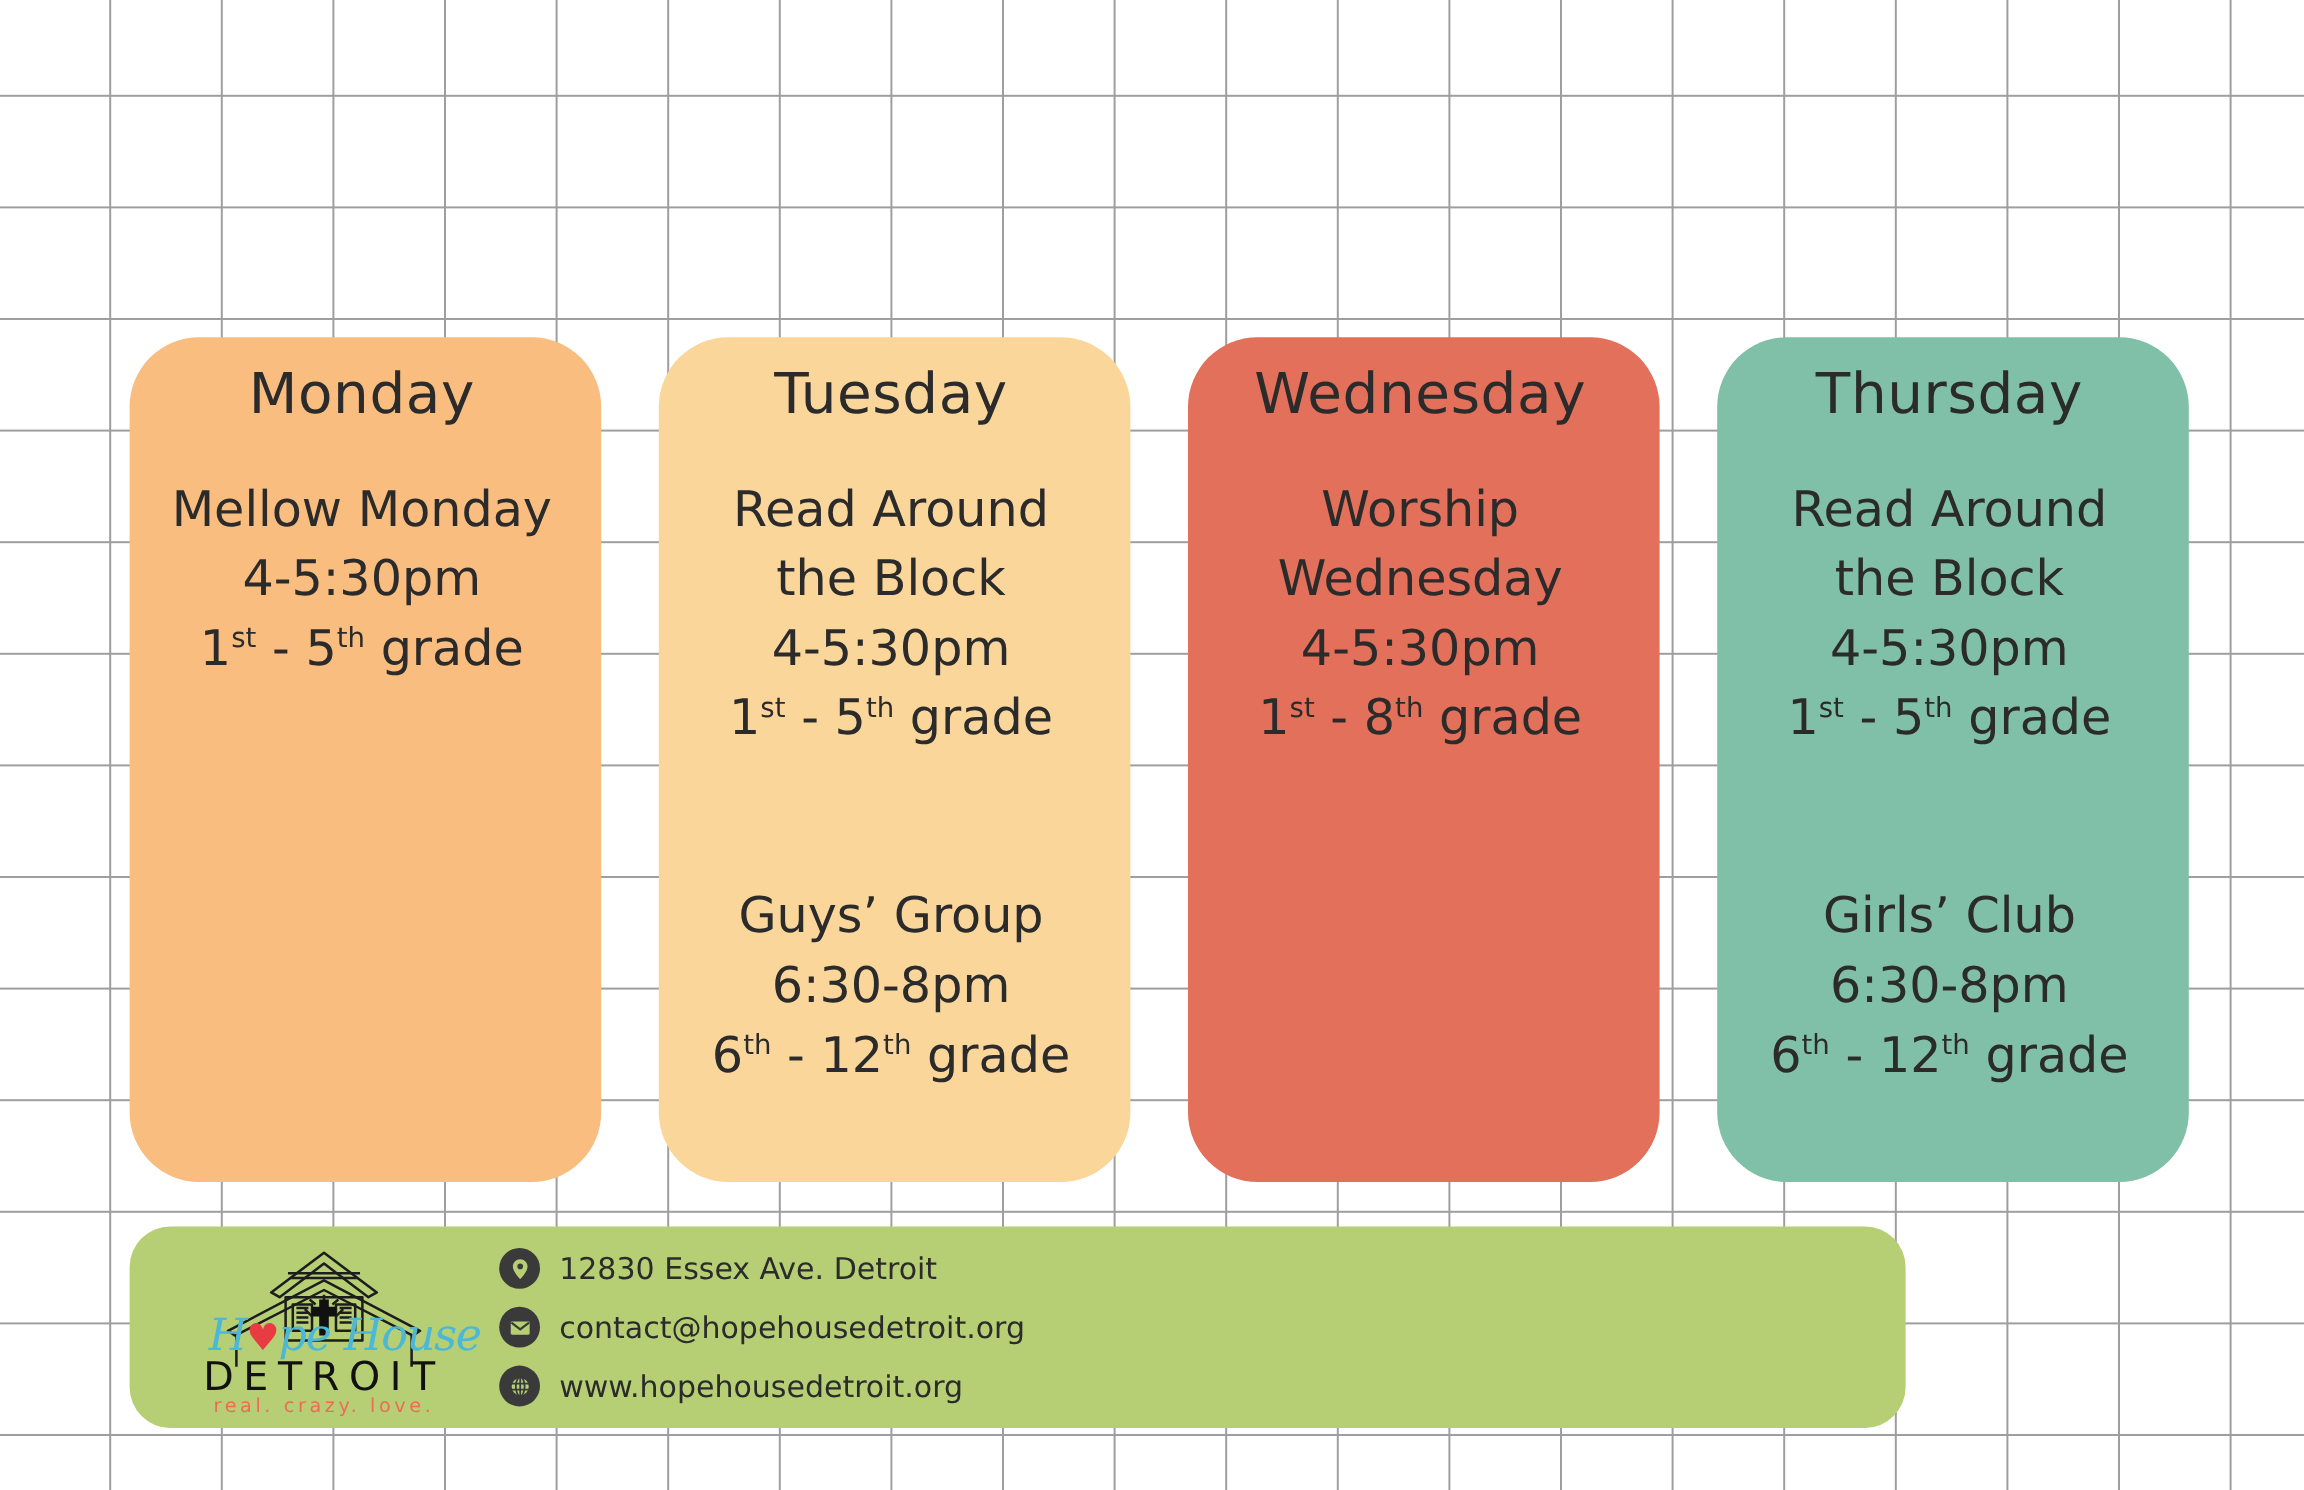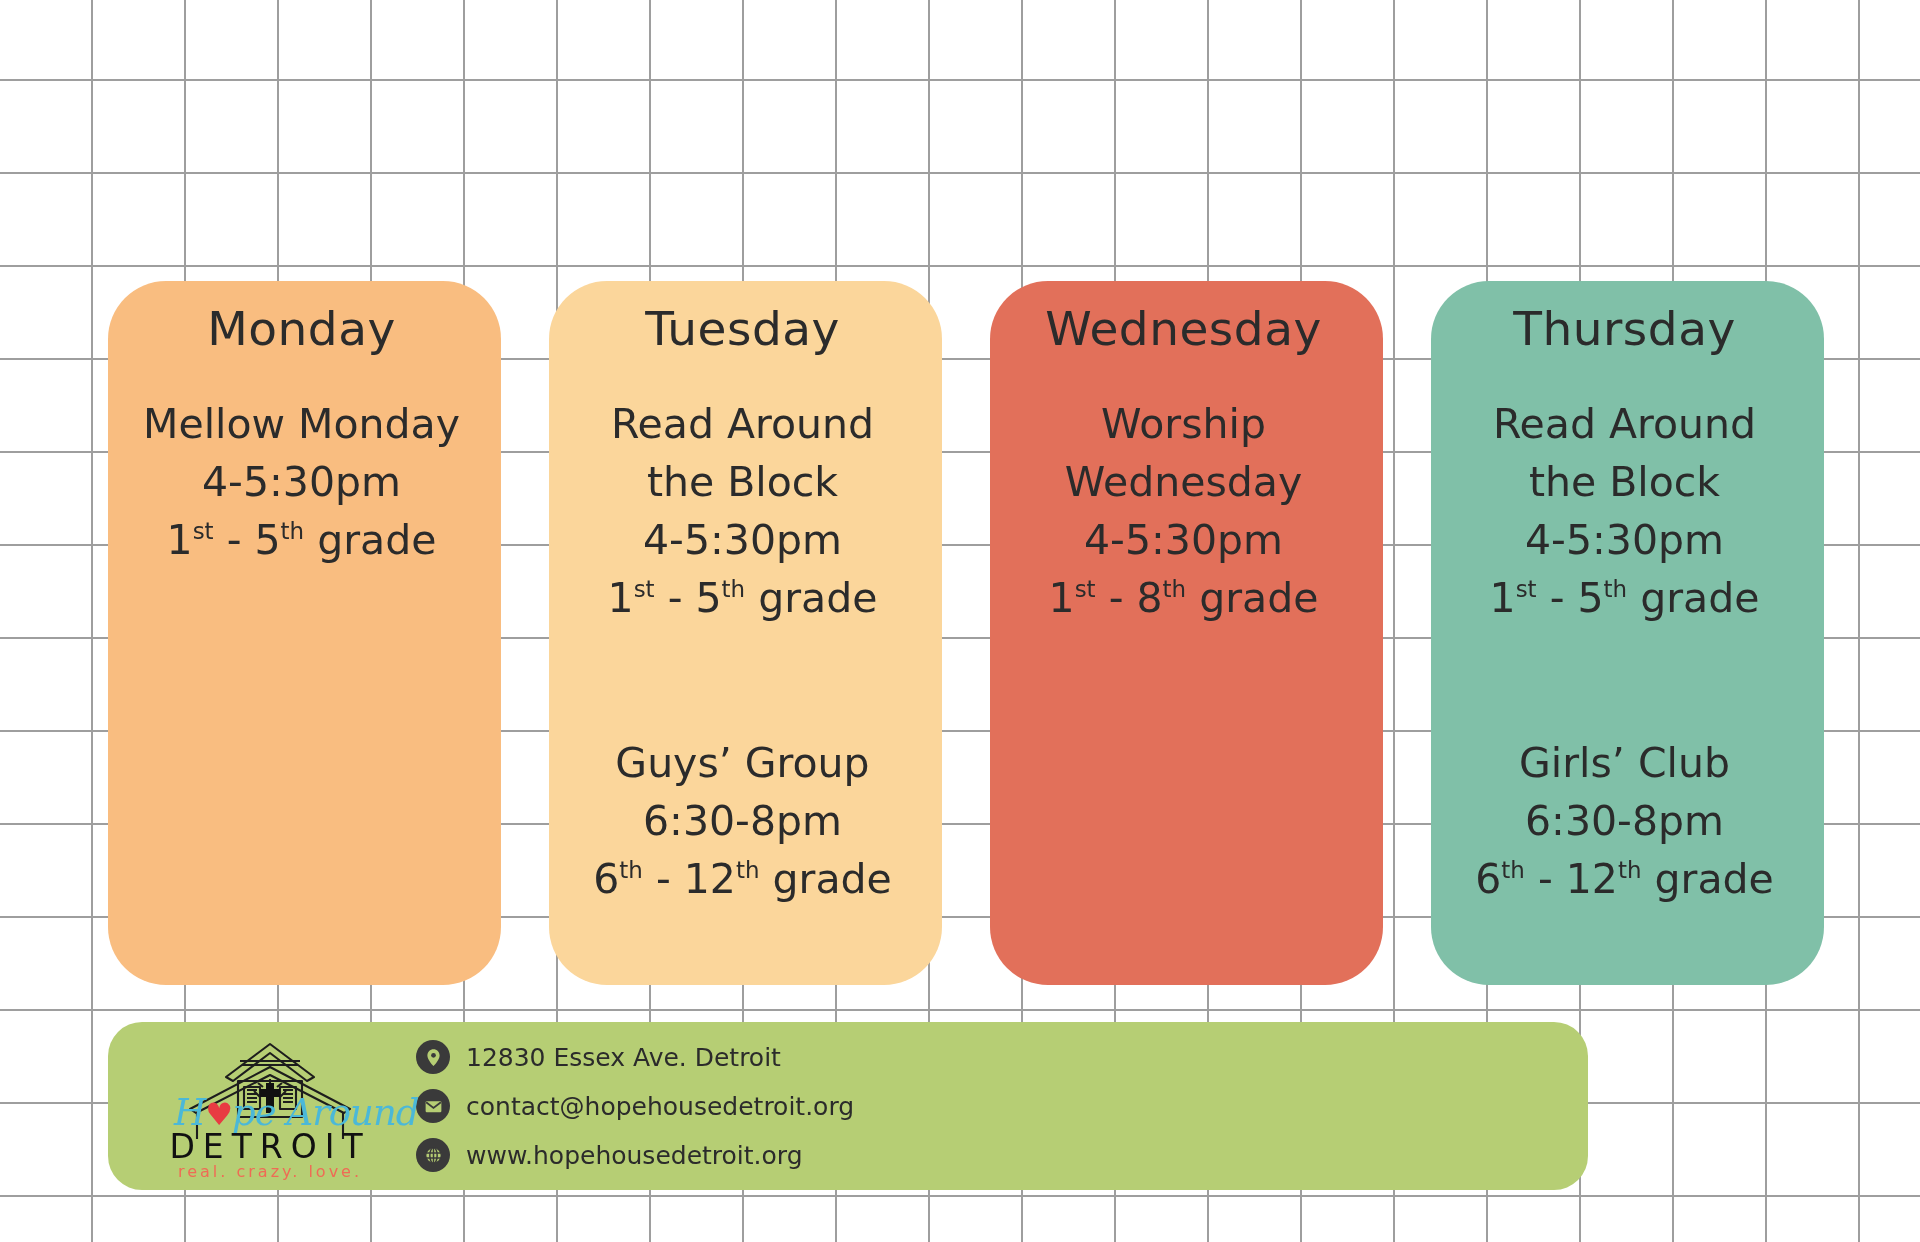--- a/index.html
+++ b/index.html
@@ -306,21 +306,21 @@
           <path d="M80 56 L96 56 L96 78 L80 78 Z"></path>
           <path d="M116 56 L132 56 L132 78 L116 78 Z"></path>
           <path d="M83 59 L93 59 M83 63 L93 63 M83 67 L93 67 M83 71 L93 71"></path>
           <path d="M119 59 L129 59 M119 63 L129 63 M119 67 L129 67 M119 71 L129 71"></path>
           <path d="M76 30 L136 30 M78 34 L134 34"></path>
           <path d="M96 66 L90 60 M116 66 L122 60 M106 54 L106 48 M99 56 L94 52 M113 56 L118 52"></path>
         </g>
         <path d="M102 52 L110 52 L110 58 L116 58 L116 66 L110 66 L110 82 L102 82 L102 66 L96 66 L96 58 L102 58 Z" fill="#111111"></path>
       </svg>
       <div class="logo-script">
-        <span>H</span><span class="logo-heart">♥</span><span>pe Around</span>
+        <span>H</span><span class="logo-heart">♥</span><span>pe House</span>
       </div>
       <div class="logo-detroit">DETROIT</div>
       <div class="logo-tag">real. crazy. love.</div>
     </div>
 
     <div class="contacts">
       <div class="contact-row">
         <span class="contact-icon">
           <svg width="21" height="21" viewBox="0 0 24 24">
             <path d="M12 2.6c-3.9 0-7 3.1-7 7 0 5.2 7 12 7 12s7-6.8 7-12c0-3.9-3.1-7-7-7z" fill="#b6ce74"></path>

